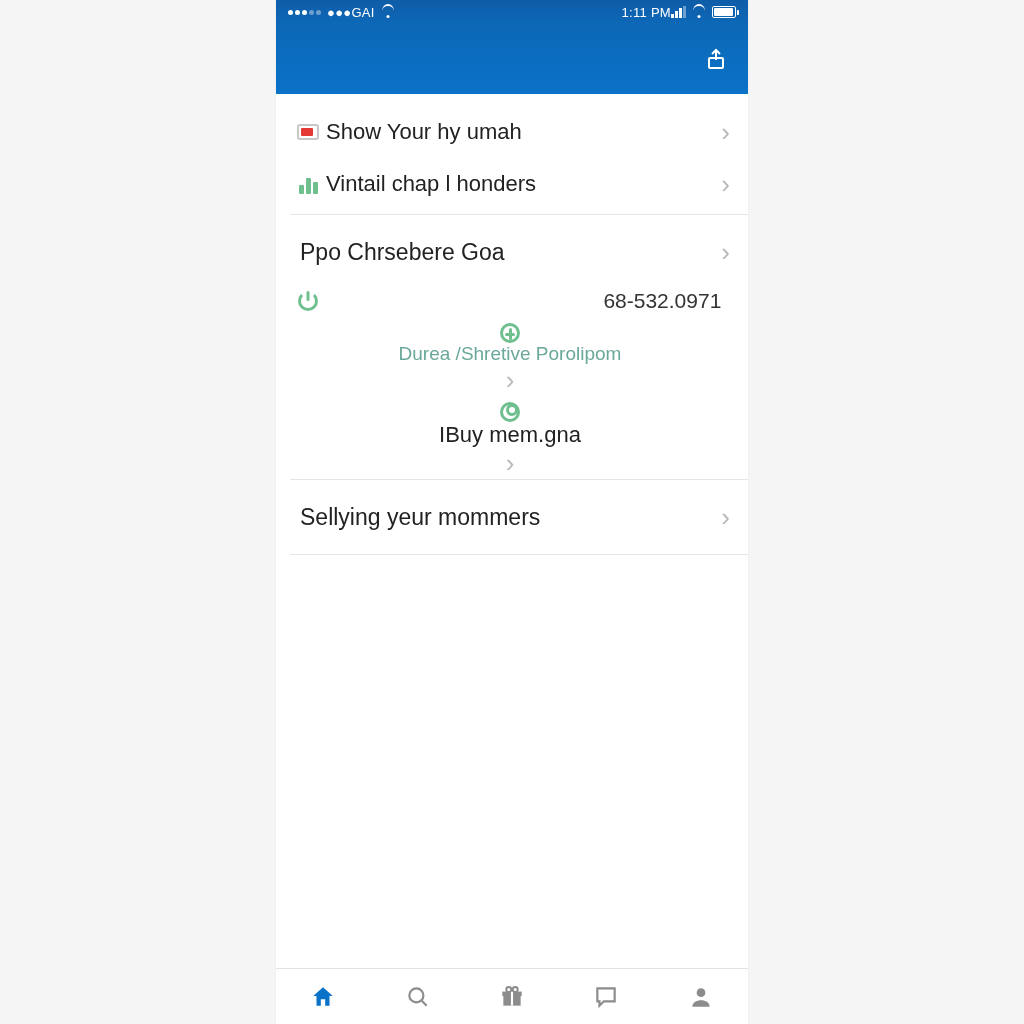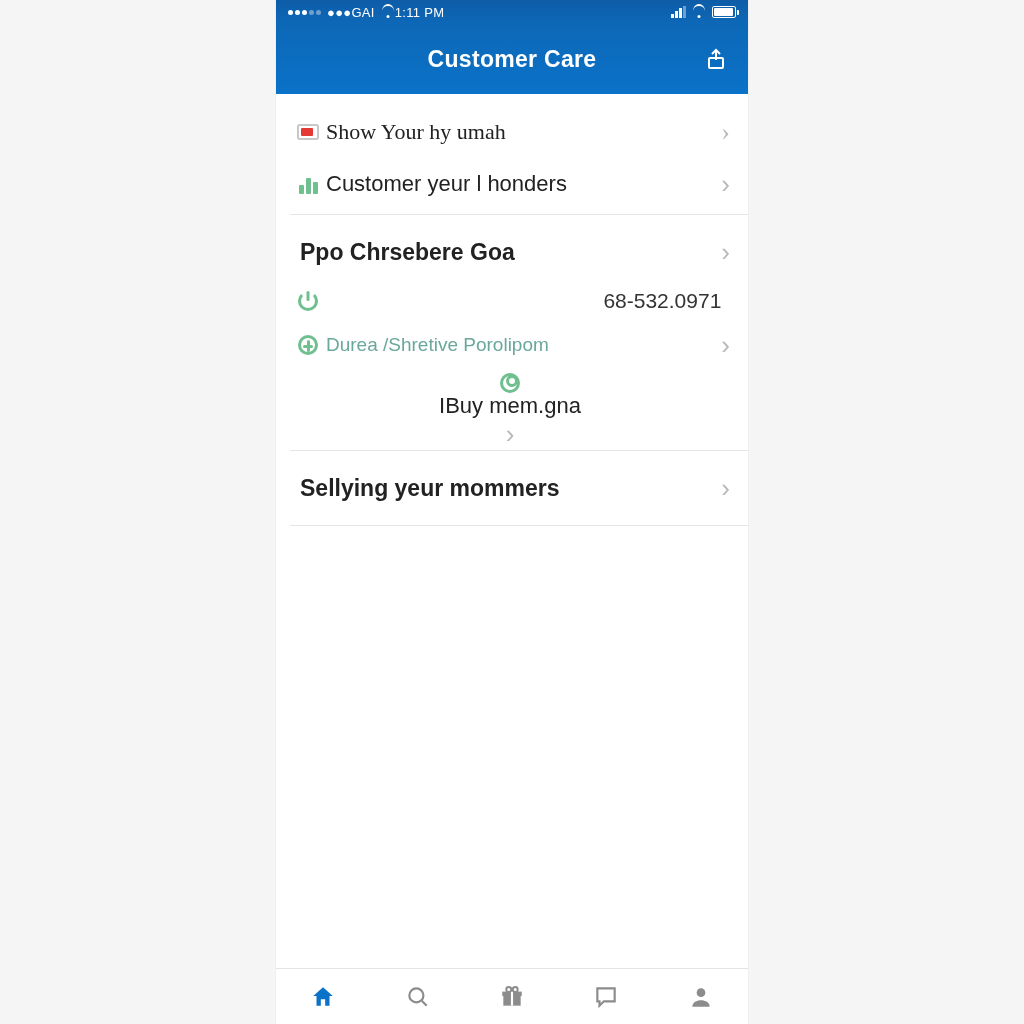--- a/index.html
+++ b/index.html
@@ -28,21 +28,21 @@
     color: #ffffff;
     display: flex;
     align-items: center;
     justify-content: space-between;
     padding: 0 12px;
     font-size: 13px;
     font-weight: 500;
     letter-spacing: .3px;
   }
   .status-left, .status-right { display:flex; align-items:center; gap:6px; }
-  .status-center { flex:1; text-align:left; }
+  .status-center { flex:1; text-align:right; }
   .dots { display:flex; gap:2px; }
   .dots span { width:5px; height:5px; border-radius:50%; background:#fff; display:inline-block; }
   .dots span.dim { background:rgba(255,255,255,.4); }
   .wifi-white { width:14px; height:12px; display:inline-block; position:relative; }
   .wifi-white::before { content:""; position:absolute; left:50%; bottom:0; transform:translateX(-50%);
     width:3px; height:3px; border-radius:50%; background:#fff; }
   .wifi-white::after { content:""; position:absolute; left:50%; bottom:0; transform:translateX(-50%);
     width:12px; height:12px; border:2px solid #fff; border-bottom:none; border-left:none; border-right:none;
     border-radius:50% 50% 0 0; }
   .bars-white { display:flex; align-items:flex-end; gap:1px; height:12px; }
@@ -77,21 +77,21 @@
     min-height: 56px;
     cursor:pointer;
     position:relative;
   }
   .row .icon-slot { width:36px; display:flex; align-items:center; justify-content:center; }
   .row .label { flex:1; font-size:22px; color:#222; font-weight:400; }
   .row .label.sub { font-size:19px; color:#6aa89b; }
   .row .label.dark { color:#333; }
   .row .chev { color:#b9b9b9; font-size:26px; font-weight:300; }
   .section-row { min-height:64px; }
-  .section-row .label { font-size:23px; color:#222; padding-left:4px;font-weight:bold;}
+  .section-row .label { font-size:23px; color:#222; padding-left:4px;}
   .divider { height:1px; background:#e6e6e6; margin-left:14px; }
   .group-gap { height:6px; }
   
   .ic { width:22px; height:22px; display:flex; align-items:center; justify-content:center; }
   .ic-card { width:22px; height:16px; border:2px solid #c8c8c8; border-radius:3px; position:relative; background:#fff;}
   .ic-card::before { content:""; position:absolute; left:2px; top:2px; width:12px; height:8px; background:#e53935; border-radius:1px;}
   .ic-bars { display:flex; align-items:flex-end; gap:2px; height:20px;}
   .ic-bars span{ width:5px; background:#6fbf8f; display:inline-block; border-radius:1px;}
   .ic-bars span:nth-child(1){height:9px;} .ic-bars span:nth-child(2){height:16px;} .ic-bars span:nth-child(3){height:12px;}
   .ic-power { width:20px; height:20px; border:3px solid #6fbf8f; border-radius:50%; position:relative; border-top-color:transparent;}
@@ -141,68 +141,67 @@
           <span></span>
         </span>
       <span class="wifi-white"></span>
       <span class="battery">
           <span class="fill"></span>
         </span>
     </div>
   </div>
 
   <div class="nav-header">
-    <div class="nav-title">Customer Care</div>
     <div class="share-btn">
       <svg viewBox="0 0 24 24">
         <path d="M12 3v10M8 7l4-4 4 4"></path>
           <rect x="5" y="11" width="14" height="10" rx="1"></rect>
       </svg>
     </div>
   </div>
 
   <div class="content">
 
-    <div class="row" style="min-height:60px; padding-top:16px;font-family:Liberation Serif, serif;">
+    <div class="row" style="min-height:60px; padding-top:16px;">
       <div class="icon-slot">
           <span class="ic ic-card"></span>
         </div>
       <div class="label">Show Your hy umah</div>
       <div class="chev">›</div>
     </div>
 
     <div class="row" style="min-height:60px;">
       <div class="icon-slot">
           <span class="ic-bars">
             <span></span>
             <span></span>
             <span></span>
           </span>
         </div>
-      <div class="label">Customer yeur l honders</div>
+      <div class="label">Vintail chap l honders</div>
       <div class="chev">›</div>
     </div>
 
     <div class="divider"></div>
 
     <div class="row section-row" style="padding-top:10px;">
       <div class="icon-slot"></div>
       <div class="label" style="margin-left:-30px;">Ppo Chrsebere Goa</div>
       <div class="chev">›</div>
     </div>
 
     <div class="row" style="min-height:44px;text-align:right;">
       <div class="icon-slot">
           <span class="ic ic-power"></span>
         </div>
       <div class="label dark" style="font-size:21px;">68-532.0971</div>
       <div class="chev" style="visibility:hidden;">›</div>
     </div>
 
-    <div class="row" style="min-height:44px;">
+    <div class="row" style="min-height:44px;flex-direction:column;">
       <div class="icon-slot">
           <span class="ic ic-globe"></span>
         </div>
       <div class="label sub">Durea /Shretive Porolipom</div>
       <div class="chev">›</div>
     </div>
 
     <div class="group-gap"></div>
 
     <div class="row" style="min-height:58px;flex-direction:column;">

